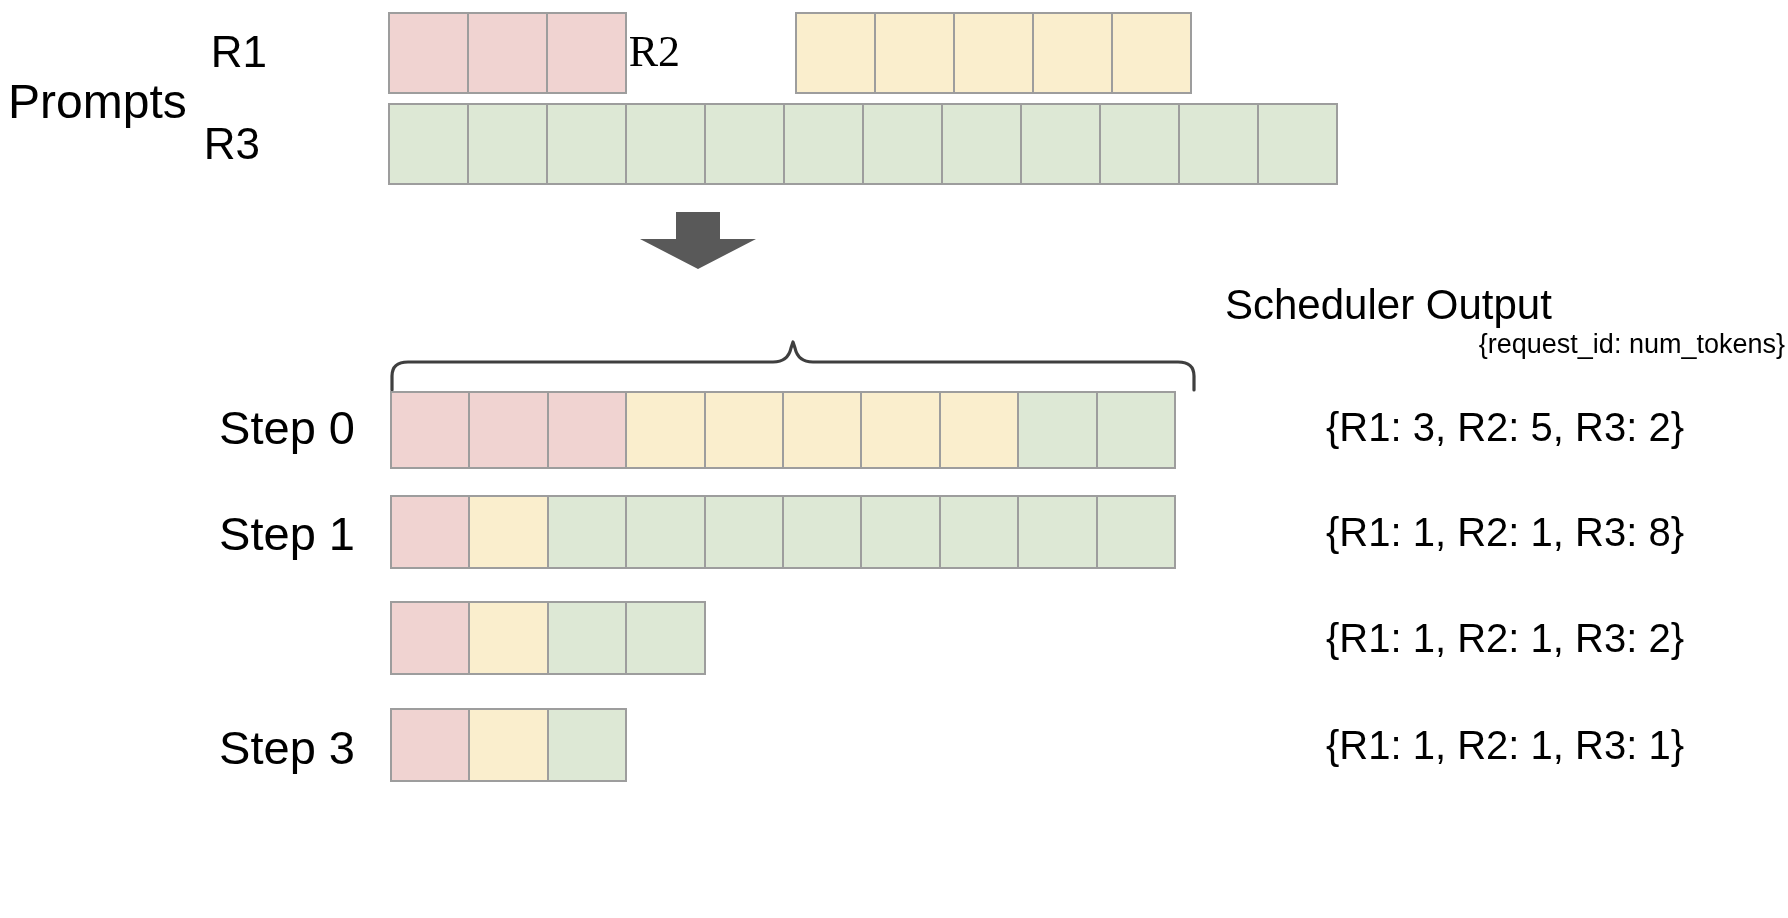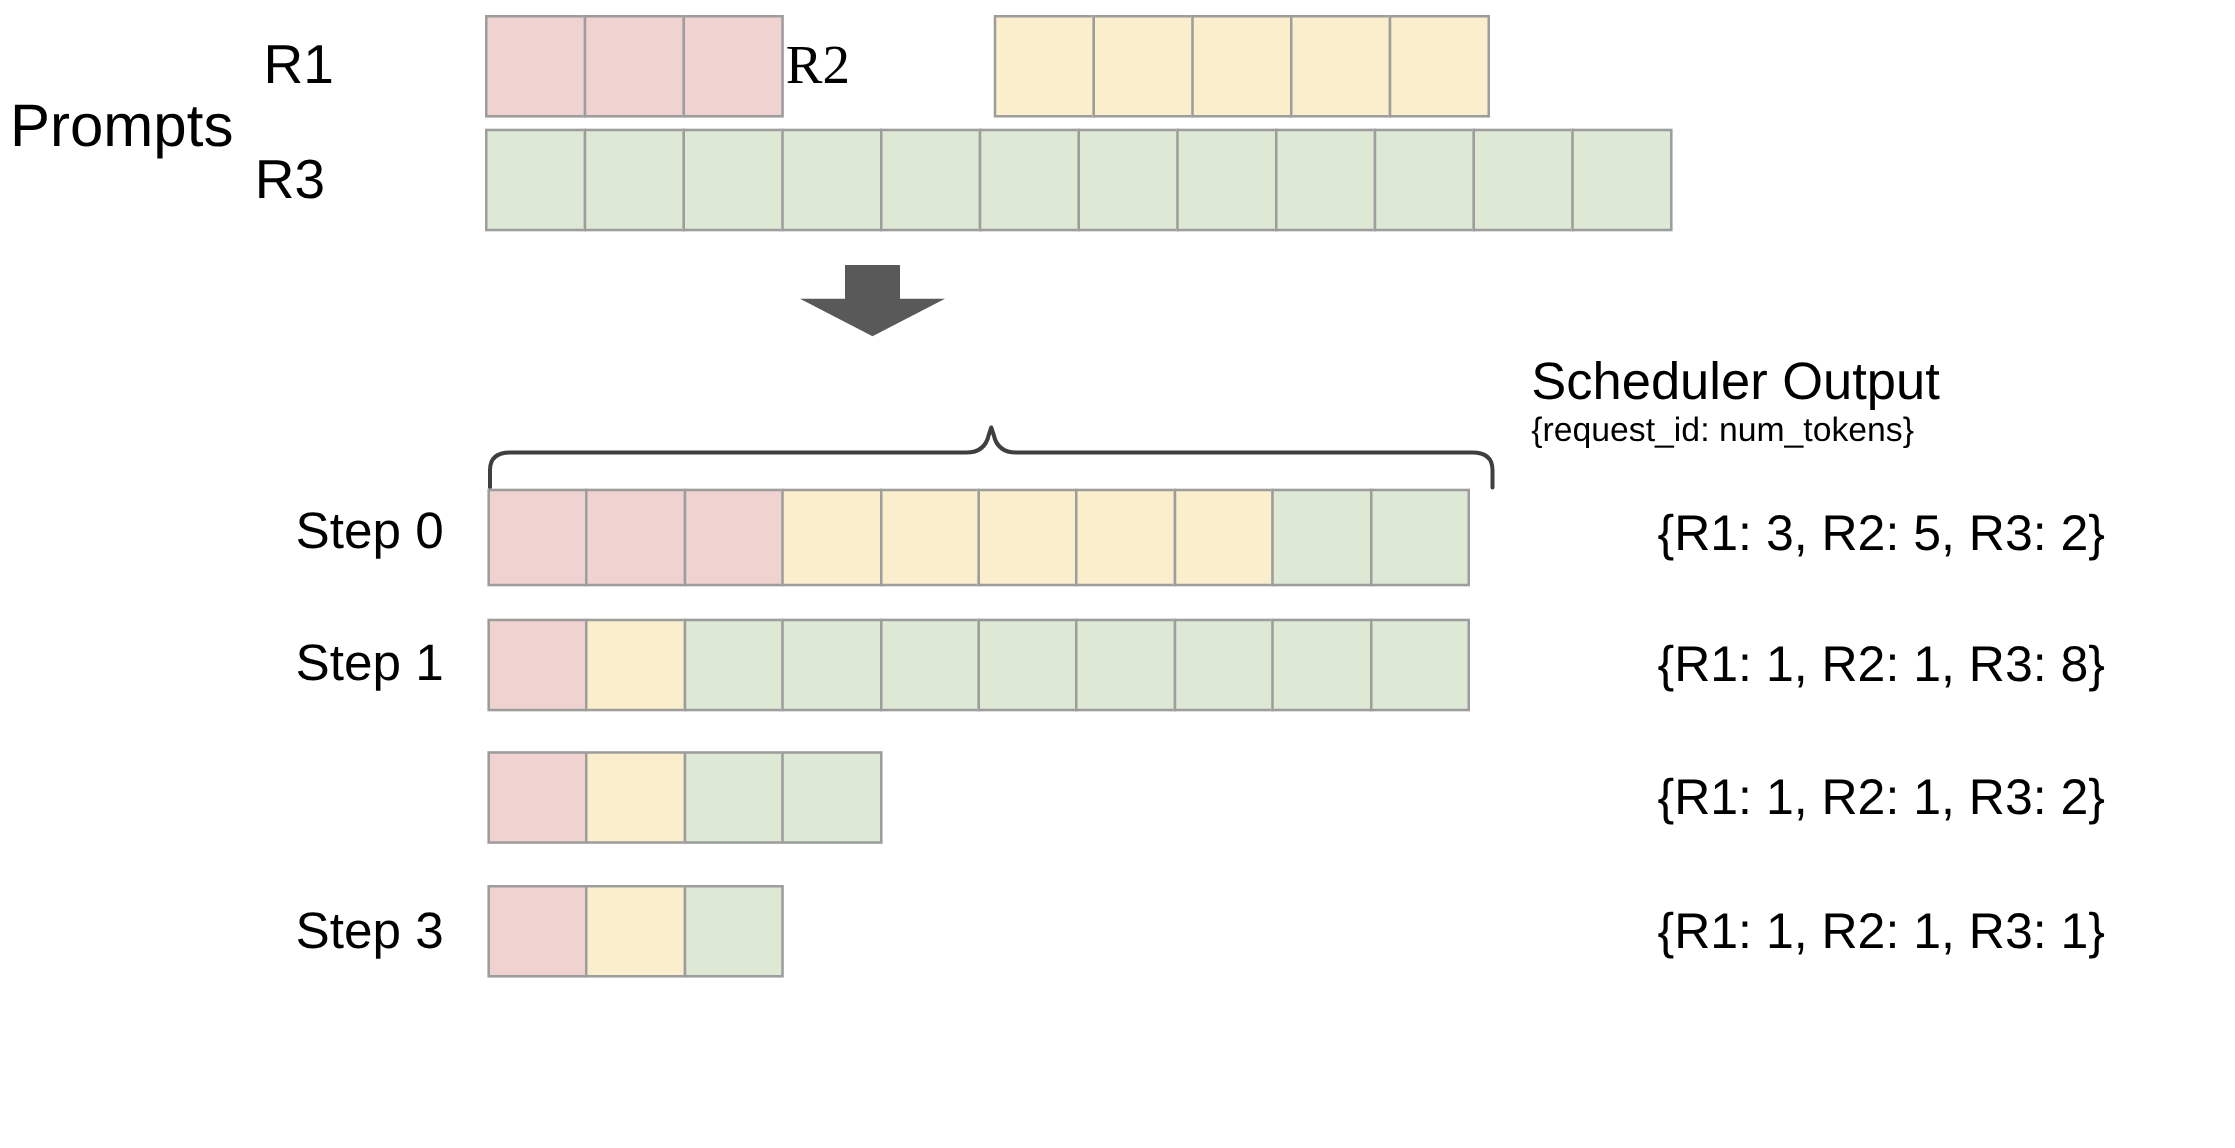--- a/index.html
+++ b/index.html
@@ -31,21 +31,21 @@
   .label-req {
     position: absolute;
     font-size: 44px;
     line-height: 1;
     white-space: nowrap;
     color: #000;
     text-align: right;
   }
   .label-step {
     position: absolute;
-    font-size: 41px;
+    font-size: 47px;
     line-height: 1;
     white-space: nowrap;
     color: #000;
     text-align: right;
   }
   .title-budget {
     position: absolute;
     font-size: 44px;
     line-height: 1;
     white-space: nowrap;
@@ -58,21 +58,21 @@
     line-height: 1;
     white-space: nowrap;
     color: #000;
   }
   .subtitle-sched {
     position: absolute;
     font-size: 27px;
     line-height: 1;
     white-space: nowrap;
     color: #000;
-    text-align: left;
+    text-align: right;
   }
   .out-row {
     position: absolute;
     font-size: 40px;
     line-height: 1;
     white-space: nowrap;
     color: #000;
     text-align: center;
   }
 

